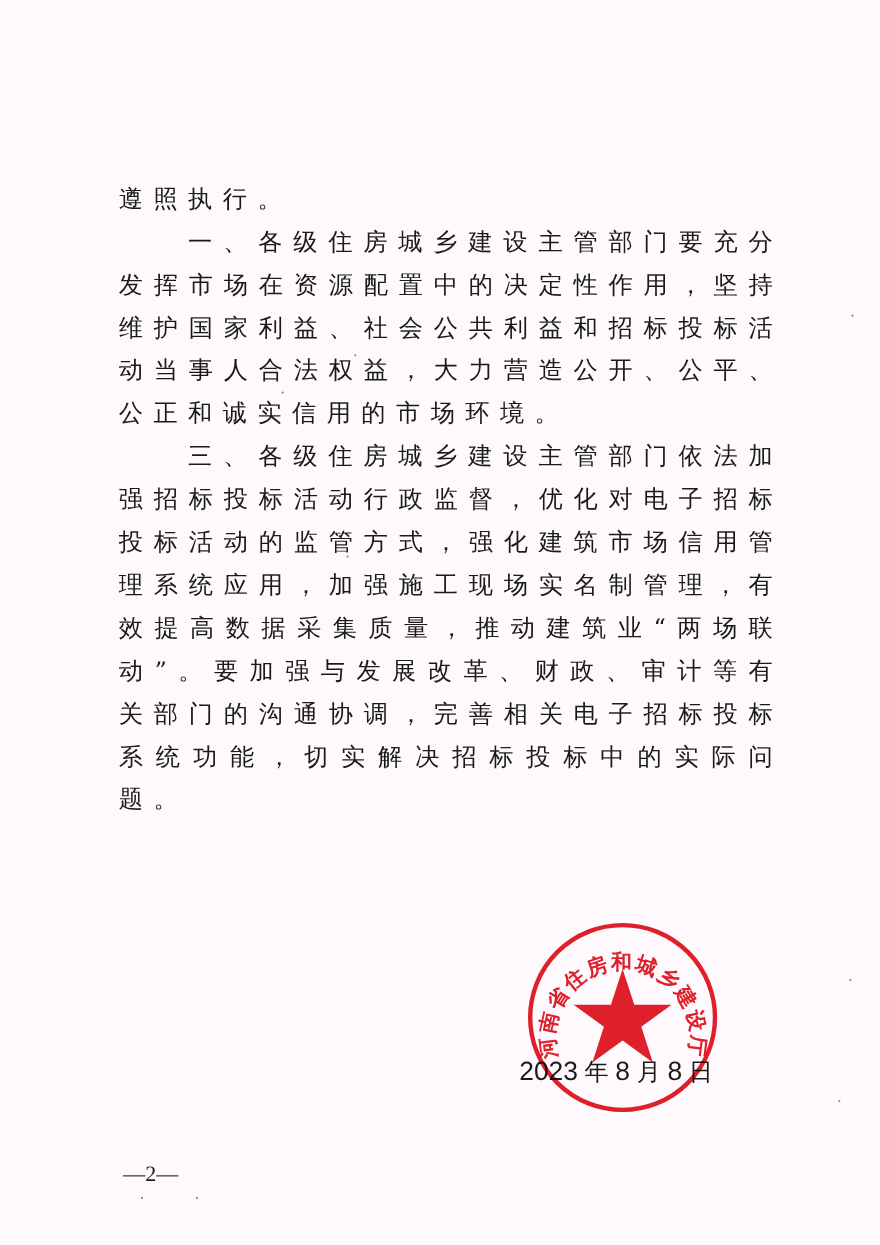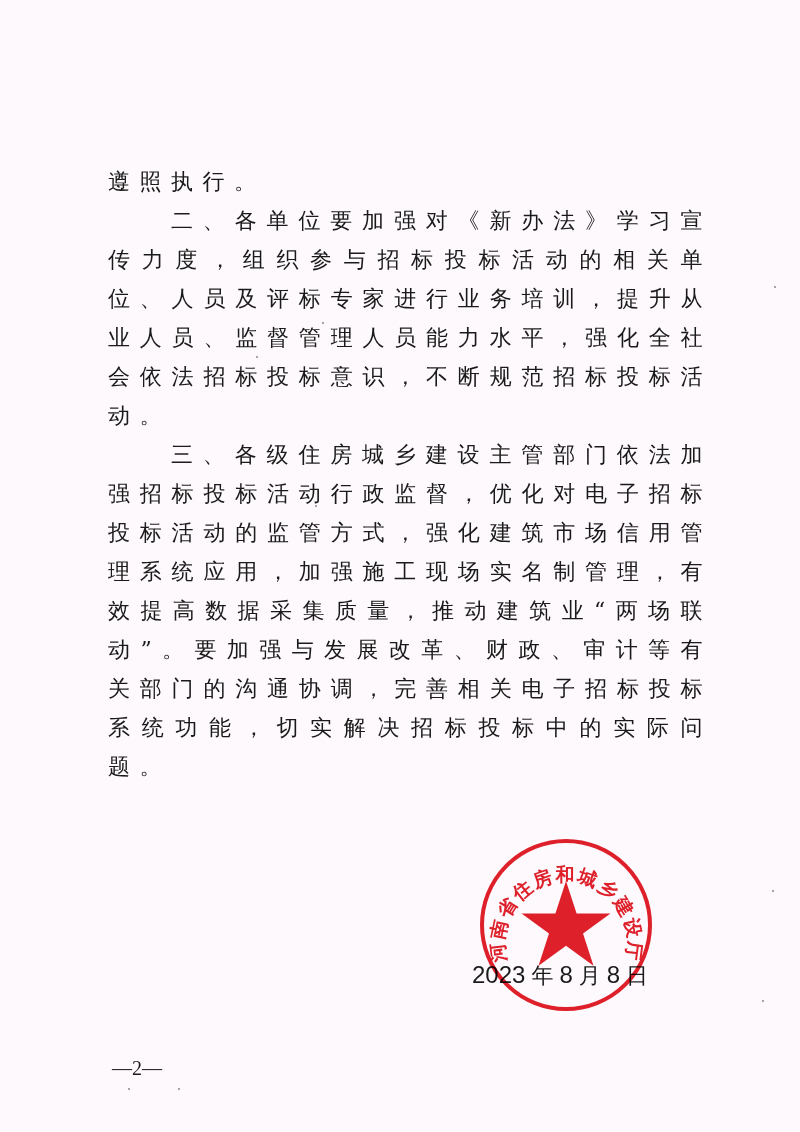--- a/index.html
+++ b/index.html
@@ -82,21 +82,21 @@
       border-radius: 1px;
     }
   </style>
 </head>
 <body>
 
 <div class="page">
 
   <div class="body-text">
     <p class="para">遵照执行。</p>
-    <p class="para indent">二、各单位要加强对《新办法》学习宣传力度，组织参与招标投标活动的相关单位、人员及评标专家进行业务培训，提升从业人员、监督管理人员能力水平，强化全社会依法招标投标意识，不断规范招标投标活动。</p>
+    <p class="para indent">一、各级住房城乡建设主管部门要充分发挥市场在资源配置中的决定性作用，坚持维护国家利益、社会公共利益和招标投标活动当事人合法权益，大力营造公开、公平、公正和诚实信用的市场环境。</p>
     <p class="para indent">三、各级住房城乡建设主管部门依法加强招标投标活动行政监督，优化对电子招标投标活动的监管方式，强化建筑市场信用管理系统应用，加强施工现场实名制管理，有效提高数据采集质量，推动建筑业“两场联动”。要加强与发展改革、财政、审计等有关部门的沟通协调，完善相关电子招标投标系统功能，切实解决招标投标中的实际问题。</p>
   </div>
 
 
   <div class="date">
     <span class="num">2023</span><span class="unit">年</span><span class="num">8</span><span class="unit">月</span><span class="num">8</span><span class="unit">日</span>
   </div>
 
   <svg class="seal" viewBox="0 0 176 176" xmlns="http://www.w3.org/2000/svg">
     <defs>

